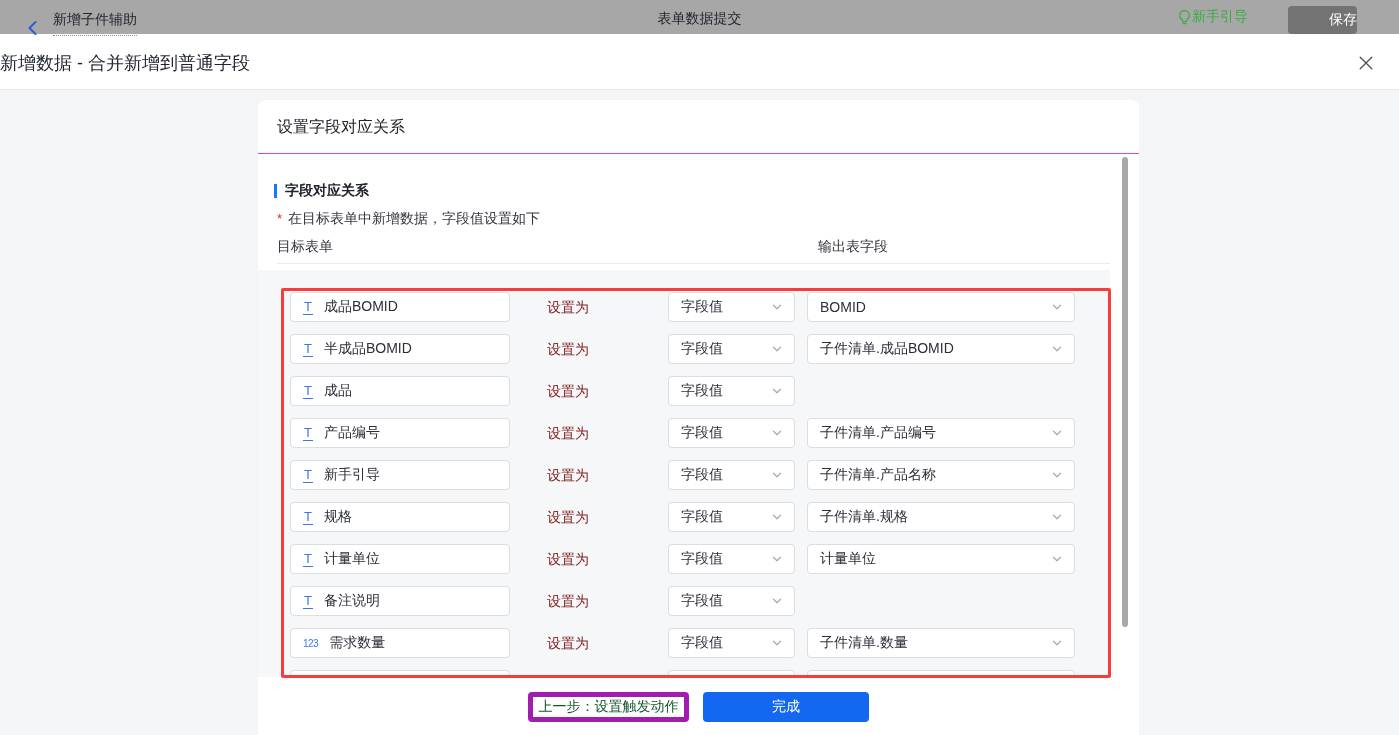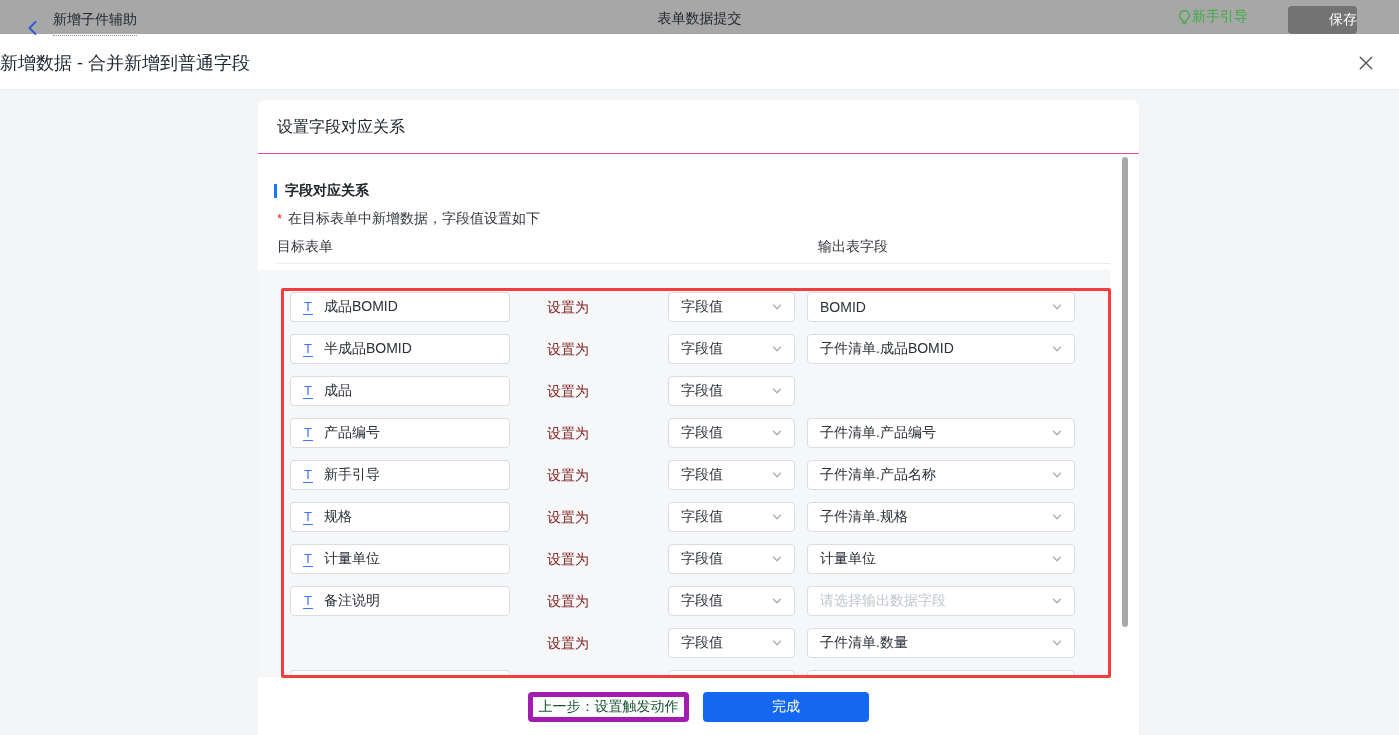--- a/index.html
+++ b/index.html
@@ -264,29 +264,27 @@
       <span class="field-icon txt">T</span>
       <span class="field-label">备注说明</span>
     </div>
     <span class="setter">设置为</span>
     <div class="select type-select">
       <span class="select-text">字段值</span>
       <svg class="chev" width="12" height="12" viewBox="0 0 12 12">
         <path d="M2.5 4.3 L6 7.8 L9.5 4.3" fill="none" stroke="#a8abb2" stroke-width="1.3" stroke-linecap="round" stroke-linejoin="round"></path>
       </svg>
     </div>
-    <div class="select output-select">
-      <span class="select-text ph">请选择输出数据字段</span>
-      <svg class="chev" width="12" height="12" viewBox="0 0 12 12">
-        <path d="M2.5 4.3 L6 7.8 L9.5 4.3" fill="none" stroke="#a8abb2" stroke-width="1.3" stroke-linecap="round" stroke-linejoin="round"></path>
-      </svg>
-    </div>
   </div>
 
   <div class="map-row" style="top: 358px;">
+    <div class="field-box">
+      <span class="field-icon num">123</span>
+      <span class="field-label">需求数量</span>
+    </div>
     <span class="setter">设置为</span>
     <div class="select type-select">
       <span class="select-text">字段值</span>
       <svg class="chev" width="12" height="12" viewBox="0 0 12 12">
         <path d="M2.5 4.3 L6 7.8 L9.5 4.3" fill="none" stroke="#a8abb2" stroke-width="1.3" stroke-linecap="round" stroke-linejoin="round"></path>
       </svg>
     </div>
     <div class="select output-select">
       <span class="select-text">子件清单.数量</span>
       <svg class="chev" width="12" height="12" viewBox="0 0 12 12">

